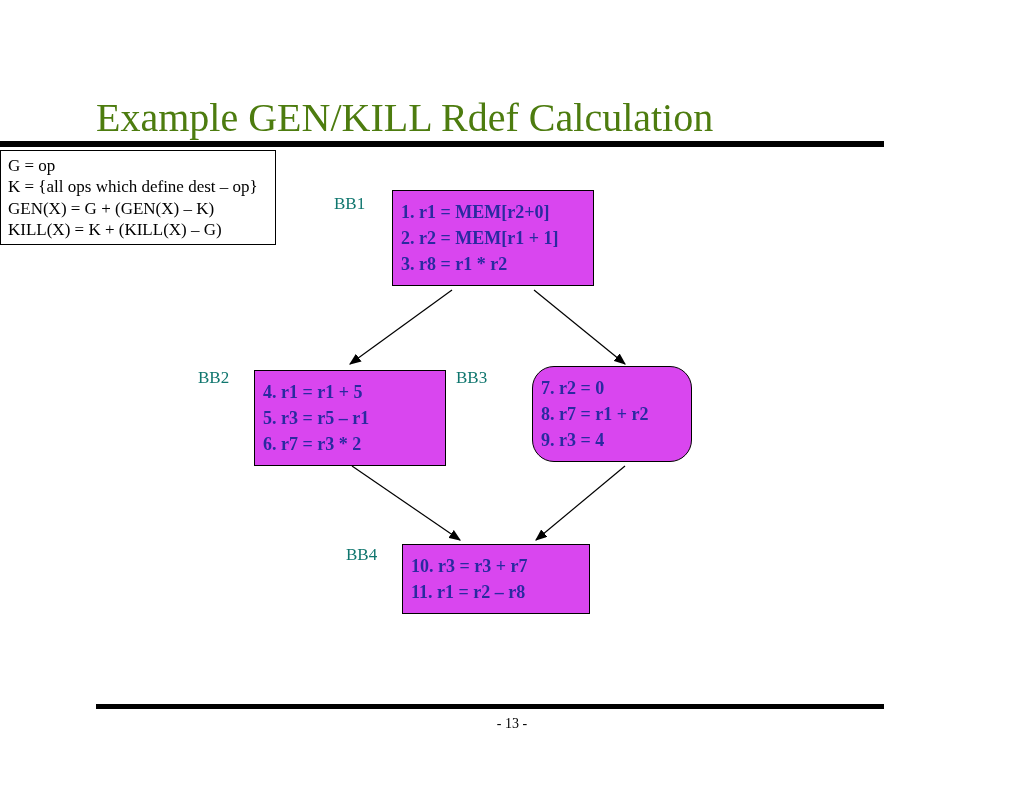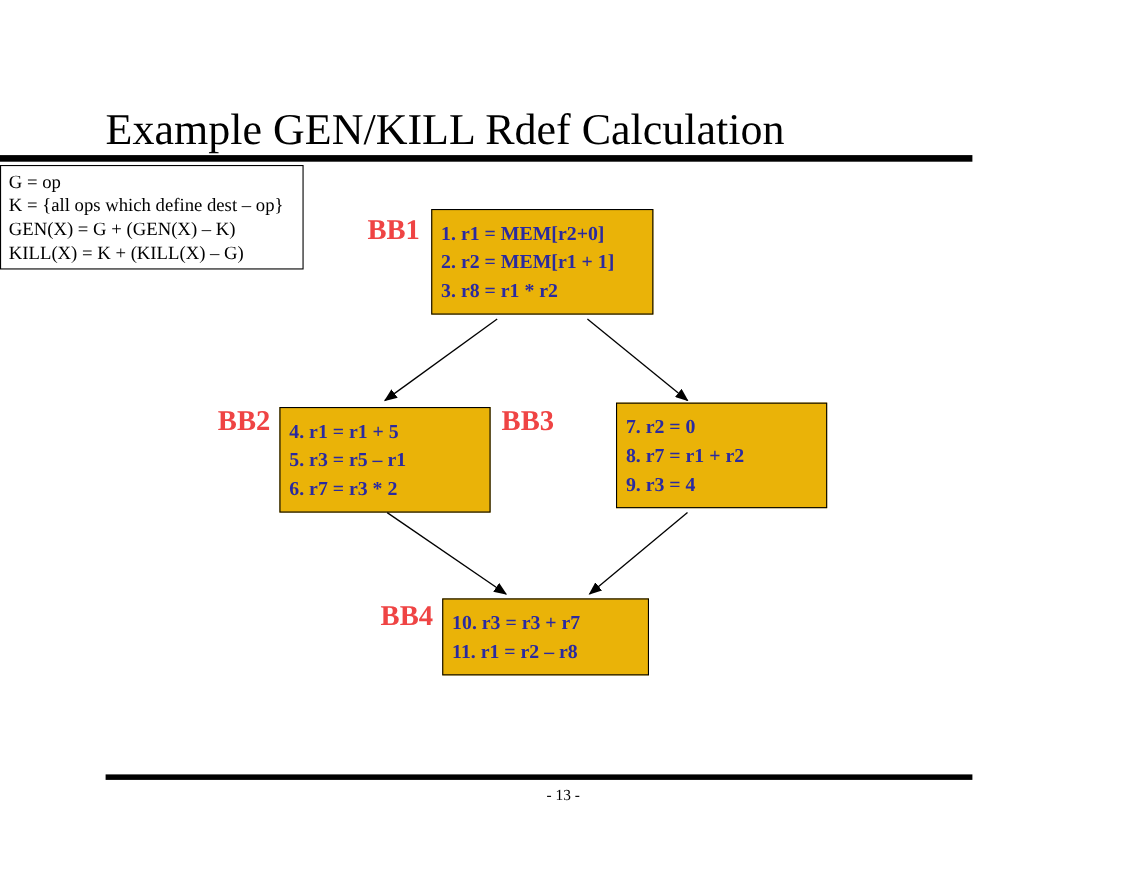--- a/index.html
+++ b/index.html
@@ -17,21 +17,21 @@
     left: 0;
     top: 0;
     width: 1024px;
     height: 791px;
   }
   .title {
     position: absolute;
     left: 96px;
     top: 94px;
     font-size: 40px;
-    color: #000000;
+    color: #4d7c0f;
   }
   .title-rule {
     position: absolute;
     left: 0;
     top: 141px;
     width: 884px;
     height: 6px;
     background: #000;
   }
   .footer-rule {
@@ -57,34 +57,34 @@
     top: 150px;
     width: 276px;
     border: 1px solid #000;
     padding: 4px 4px 4px 7px;
     font-size: 17px;
     line-height: 1.25;
     box-sizing: border-box;
   }
   .bb {
     position: absolute;
-    background: #eab308;
+    background: #d946ef;
     border: 1.5px solid #000;
     padding: 8px 8px 8px 8px;
     font-size: 18px;
     font-weight: bold;
     color: #2a2aa0;
     line-height: 1.45;
     box-sizing: border-box;
   }
   .bb-label {
     position: absolute;
-    font-size: 26px;
-    color: #ef4444;
-    font-weight: bold;
+    font-size: 17px;
+    color: #0f766e;
+    font-weight: normal;
   }
   svg.arrows {
     position: absolute;
     left: 0;
     top: 0;
     width: 1024px;
     height: 791px;
     pointer-events: none;
   }
 </style>
@@ -111,21 +111,21 @@
   </div>
 
   <div class="bb-label" style="left:198px; top:368px;">BB2</div>
   <div class="bb" style="left:254px; top:370px; width:192px;">
     <div>4. r1 = r1 + 5</div>
     <div>5. r3 = r5 – r1</div>
     <div>6. r7 = r3 * 2</div>
   </div>
 
   <div class="bb-label" style="left:456px; top:368px;">BB3</div>
-  <div class="bb" style="left:560px; top:366px; width:192px;">
+  <div class="bb" style="left:532px; top:366px; width:160px;border-radius:22px;">
     <div>7. r2 = 0</div>
     <div>8. r7 = r1 + r2</div>
     <div>9. r3 = 4</div>
   </div>
 
   <div class="bb-label" style="left:346px; top:545px;">BB4</div>
   <div class="bb" style="left:402px; top:544px; width:188px;">
     <div>10. r3 = r3 + r7</div>
     <div>11. r1 = r2 – r8</div>
   </div>

